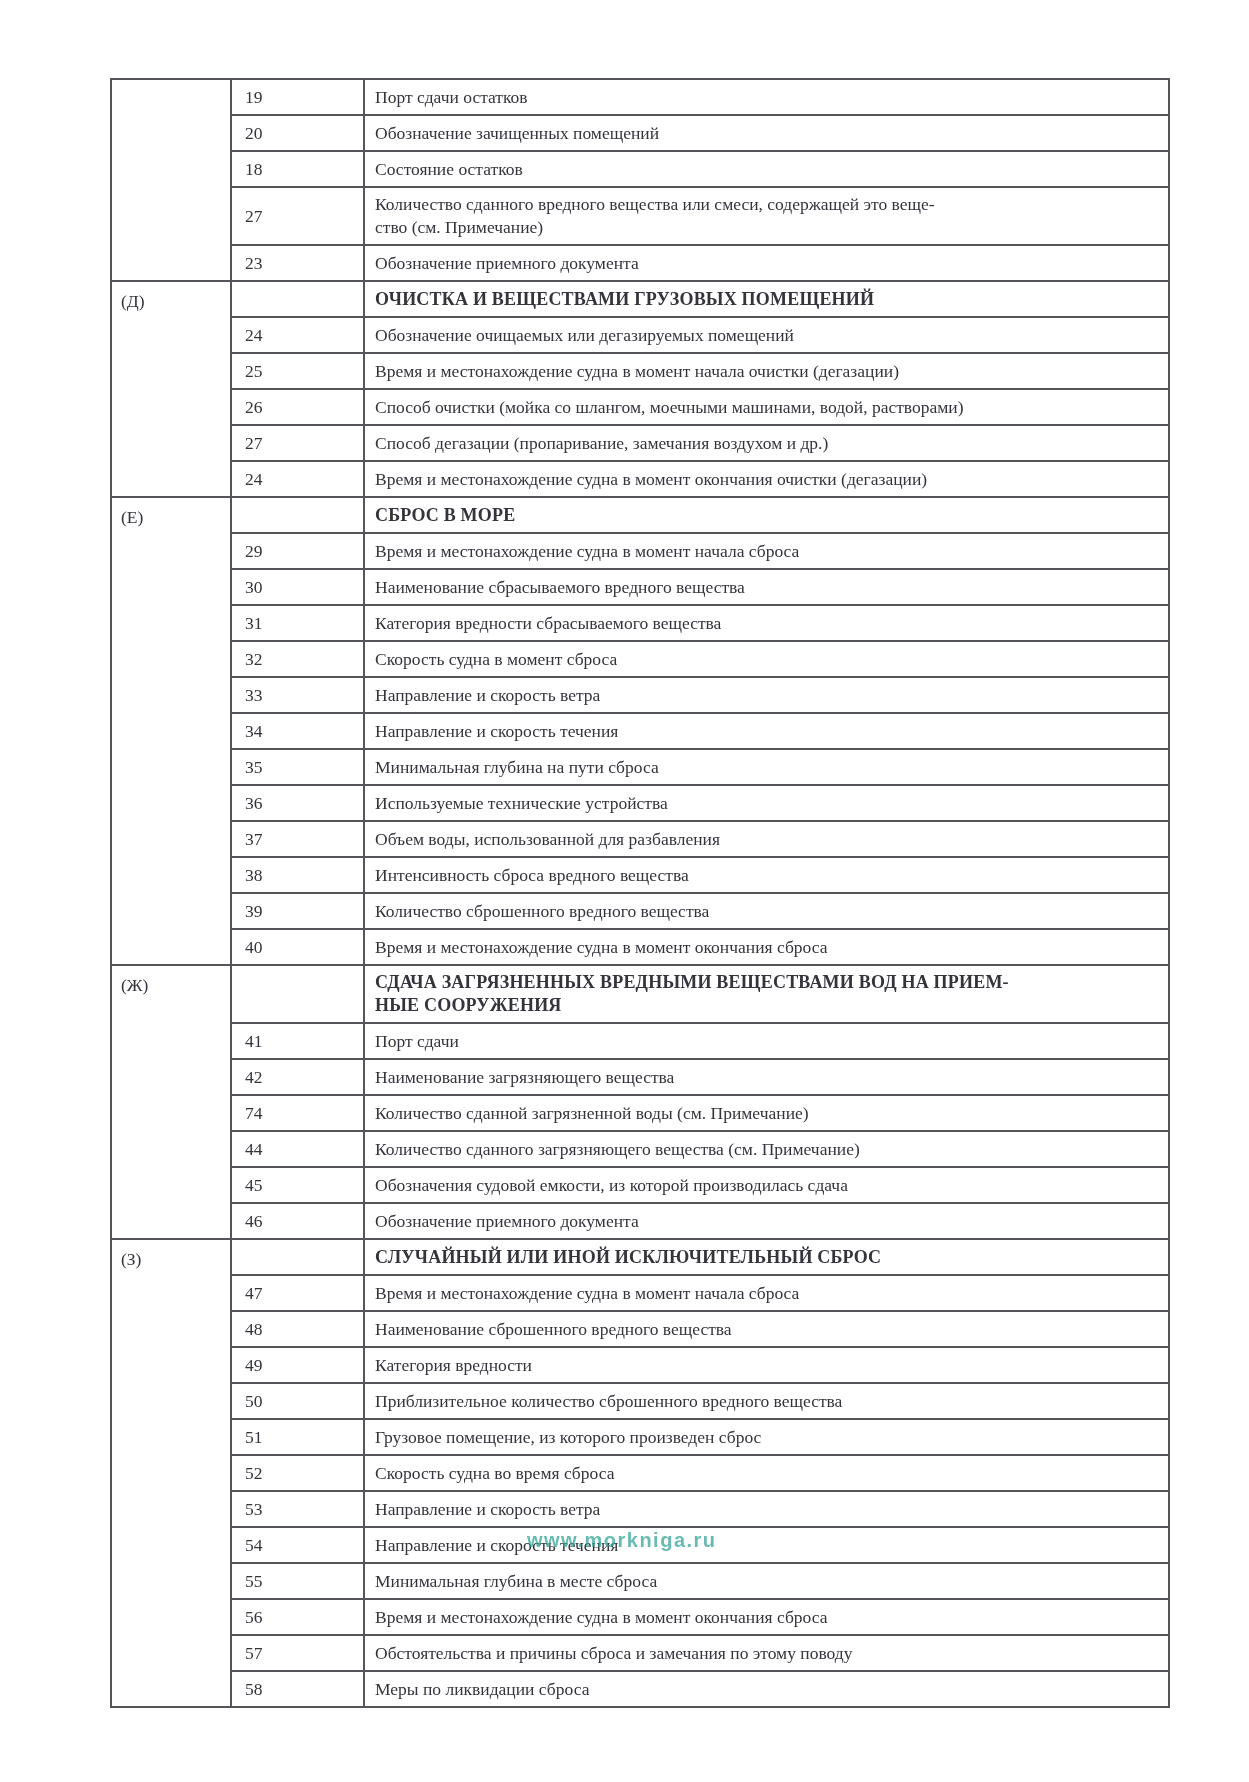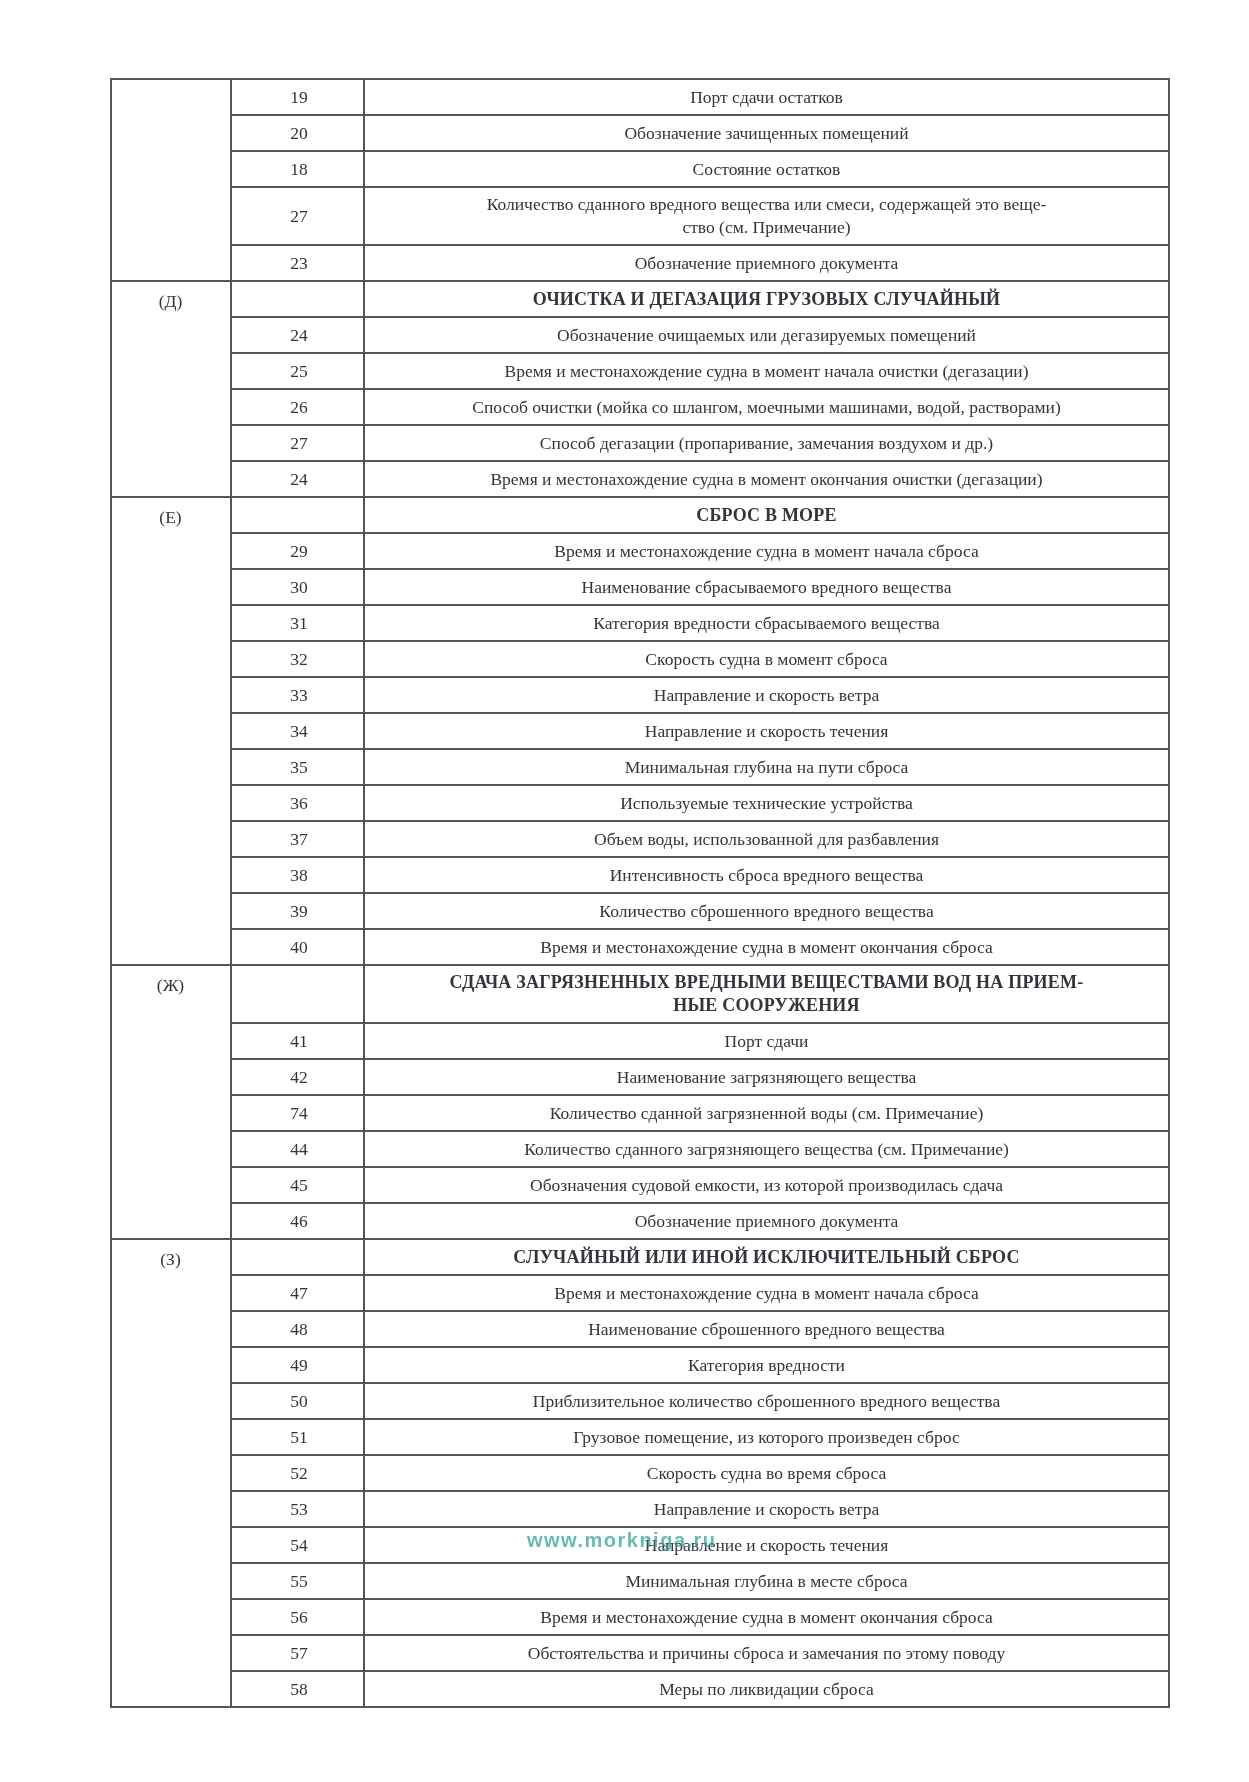--- a/index.html
+++ b/index.html
@@ -28,21 +28,21 @@
   col.c-num    { width: 133px; }
   col.c-desc   { width: 805px; }
   .record-table td {
     border: 2px solid #54545b;
     color: #34343c;
     font-size: 17.5px;
     line-height: 23px;
     padding: 5px 10px;
     overflow: hidden;
   }
-  .record-table tr { height: 36px; text-align: center; }
+  .record-table tr { height: 36px; }
   td.letter-cell {
     vertical-align: top;
     padding-top: 8px;
     padding-left: 9px;
   }
   td.num-cell {
     vertical-align: middle;
     padding-left: 13px;
   }
   td.text-cell {
@@ -98,21 +98,21 @@
             <td class="text-cell">Количество сданного вредного вещества или смеси, содержащей это веще-
 ство (см. Примечание)</td>
           </tr>
           <tr>
             <td class="num-cell">23</td>
             <td class="text-cell">Обозначение приемного документа</td>
           </tr>
           <tr>
             <td class="letter-cell" rowspan="6">(Д)</td>
             <td class="num-cell"></td>
-            <td class="text-cell title-cell">ОЧИСТКА И ДЕГАЗАЦИЯ ГРУЗОВЫХ СЛУЧАЙНЫЙ</td>
+            <td class="text-cell title-cell">ОЧИСТКА И ВЕЩЕСТВАМИ ГРУЗОВЫХ ПОМЕЩЕНИЙ</td>
           </tr>
           <tr>
             <td class="num-cell">24</td>
             <td class="text-cell">Обозначение очищаемых или дегазируемых помещений</td>
           </tr>
           <tr>
             <td class="num-cell">25</td>
             <td class="text-cell">Время и местонахождение судна в момент начала очистки (дегазации)</td>
           </tr>
           <tr>

